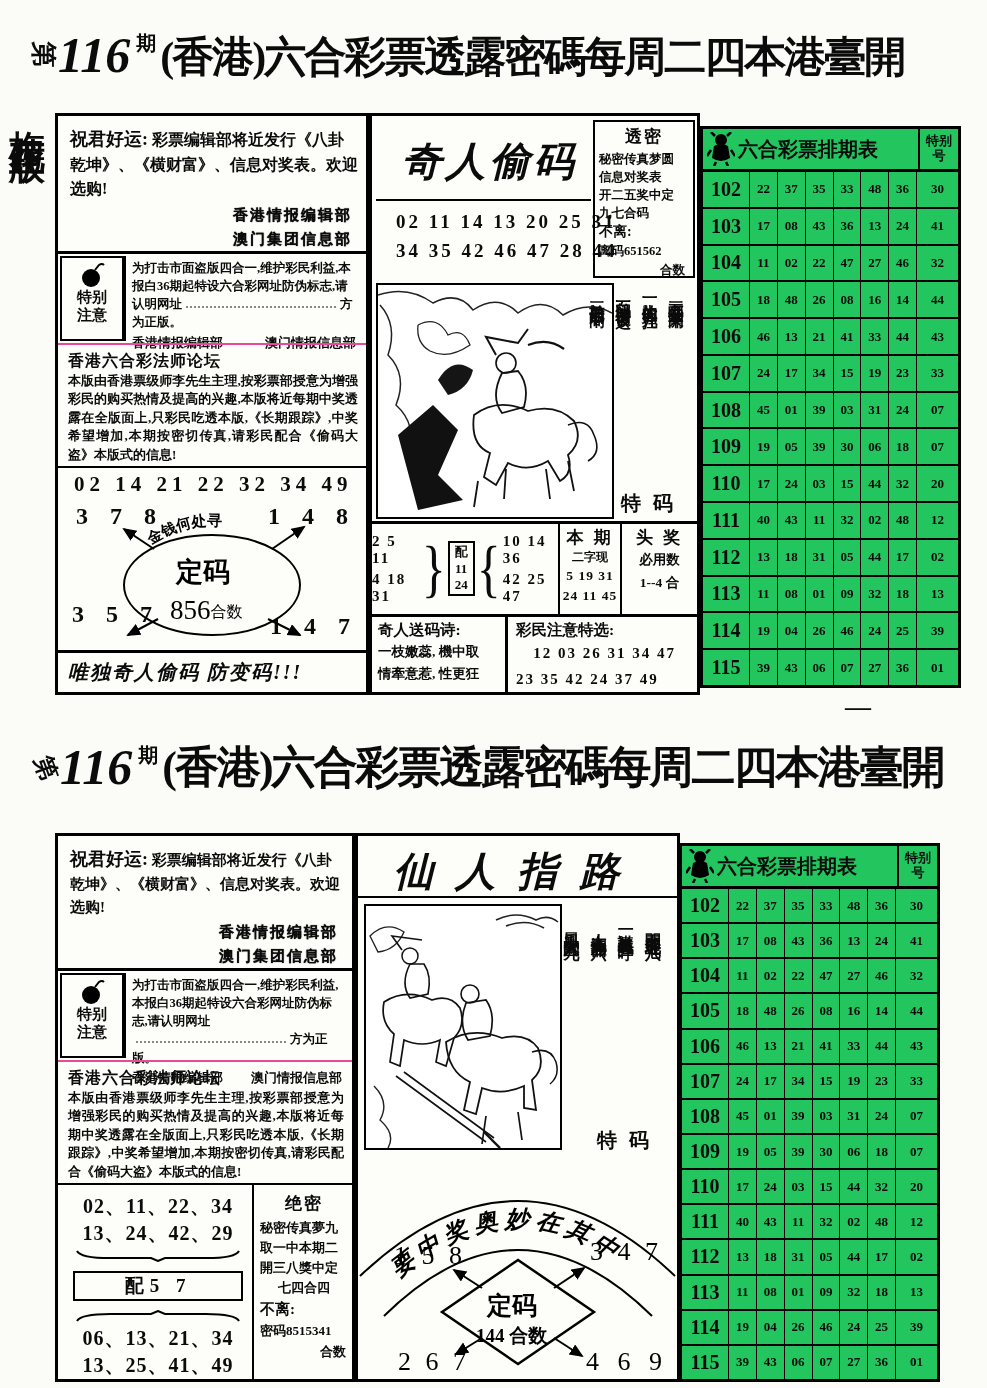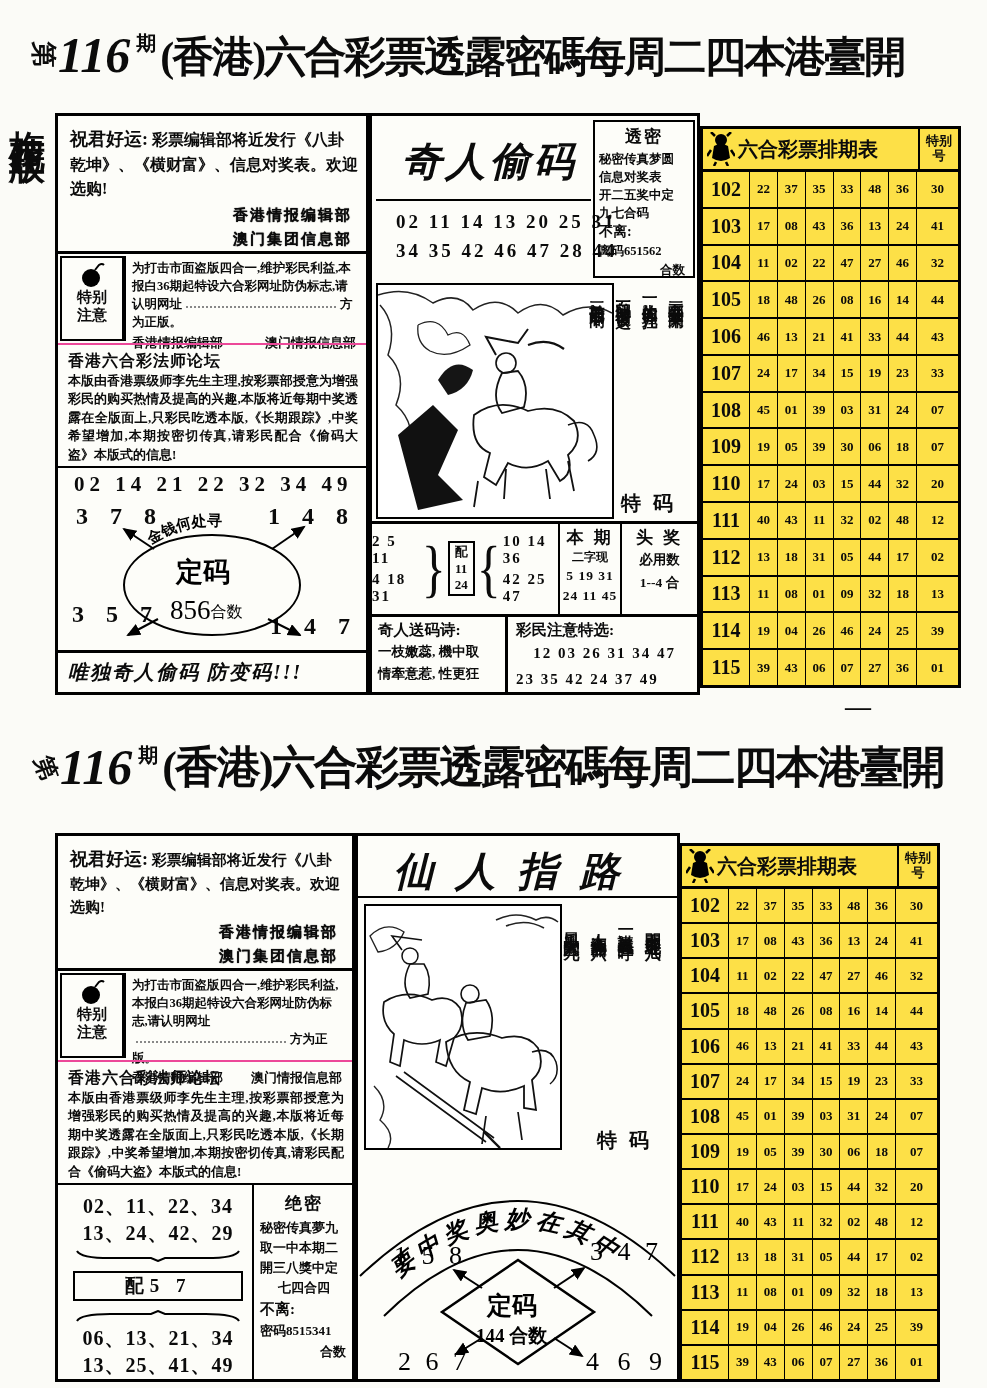--- a/index.html
+++ b/index.html
@@ -62,21 +62,21 @@
 .tjiang{flex:1;text-align:center;padding-top:2px}
 .tjiang .ln{font-size:13.5px;font-weight:700;line-height:1.7}
 .poemrow{border-top:3px solid #000;display:flex;flex:1}
 .poemcell{width:136px;border-right:3px solid #000;padding:3px 4px 0 6px}
 .poemcell .pt{font-size:15.5px;font-weight:900}
 .poemcell .ln{font-size:13.5px;font-weight:600;line-height:1.6}
 .speccell{flex:1;padding:3px 4px 0 8px}
 .speccell .pt{font-size:15.5px;font-weight:900}
 .speccell .ln{font-size:15px;letter-spacing:2px;font-weight:600;line-height:1.7}
 
-.ltable{border:3px solid #000;background:#fde047;display:flex;flex-direction:column}
+.ltable{border:3px solid #000;background:#22c55e;display:flex;flex-direction:column}
 .lt-head{display:flex;border-bottom:3px solid #000;align-items:stretch}
 .lt-head .ttl{flex:1;display:flex;align-items:center;gap:3px;padding:3px 2px 3px 4px;font-size:20px;font-weight:900;letter-spacing:0px}
 .lt-head .sp{width:40px;border-left:2px solid #000;font-size:13px;font-weight:900;text-align:center;
   display:flex;align-items:center;justify-content:center;line-height:1.15;padding:2px}
 .lt-body{flex:1;display:flex;flex-direction:column}
 .lt-row{flex:1;display:grid;grid-template-columns:46px repeat(6,1fr) 42px;align-items:center;text-align:center;border-top:2px solid #000}
 .lt-row:first-child{border-top:none}
 .lt-row>div{border-left:1.5px solid #000;align-self:stretch;display:flex;align-items:center;justify-content:center}
 .lt-row>div:first-child{border-left:none}
 .lt-issue{font-size:20px;font-weight:600}

